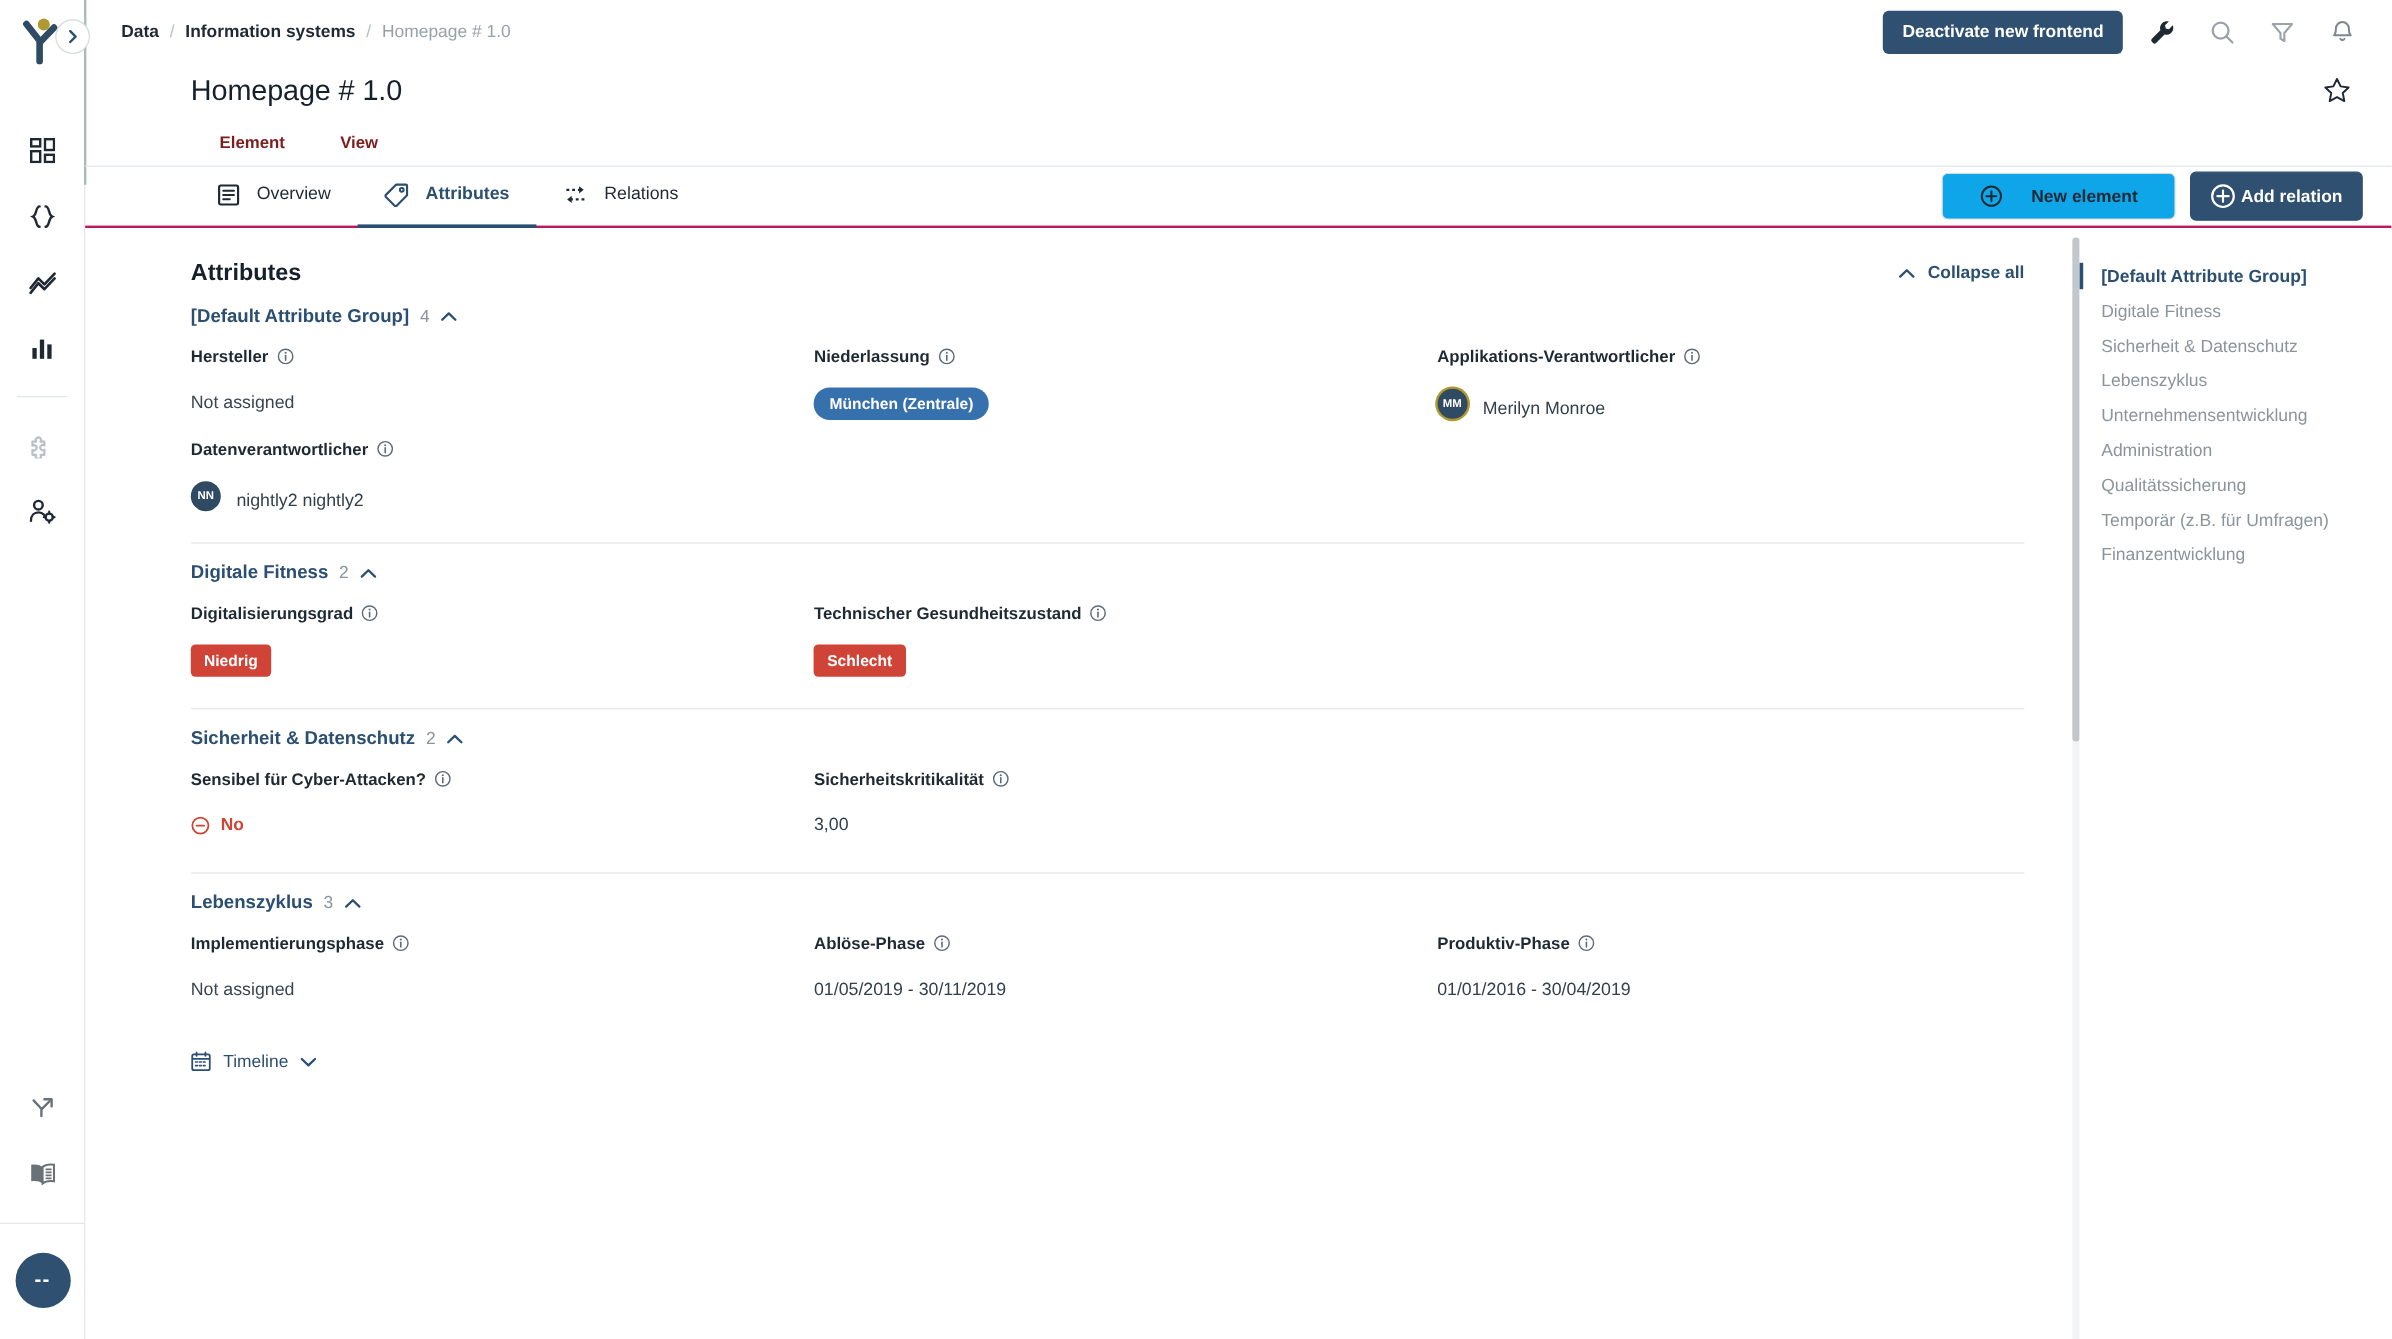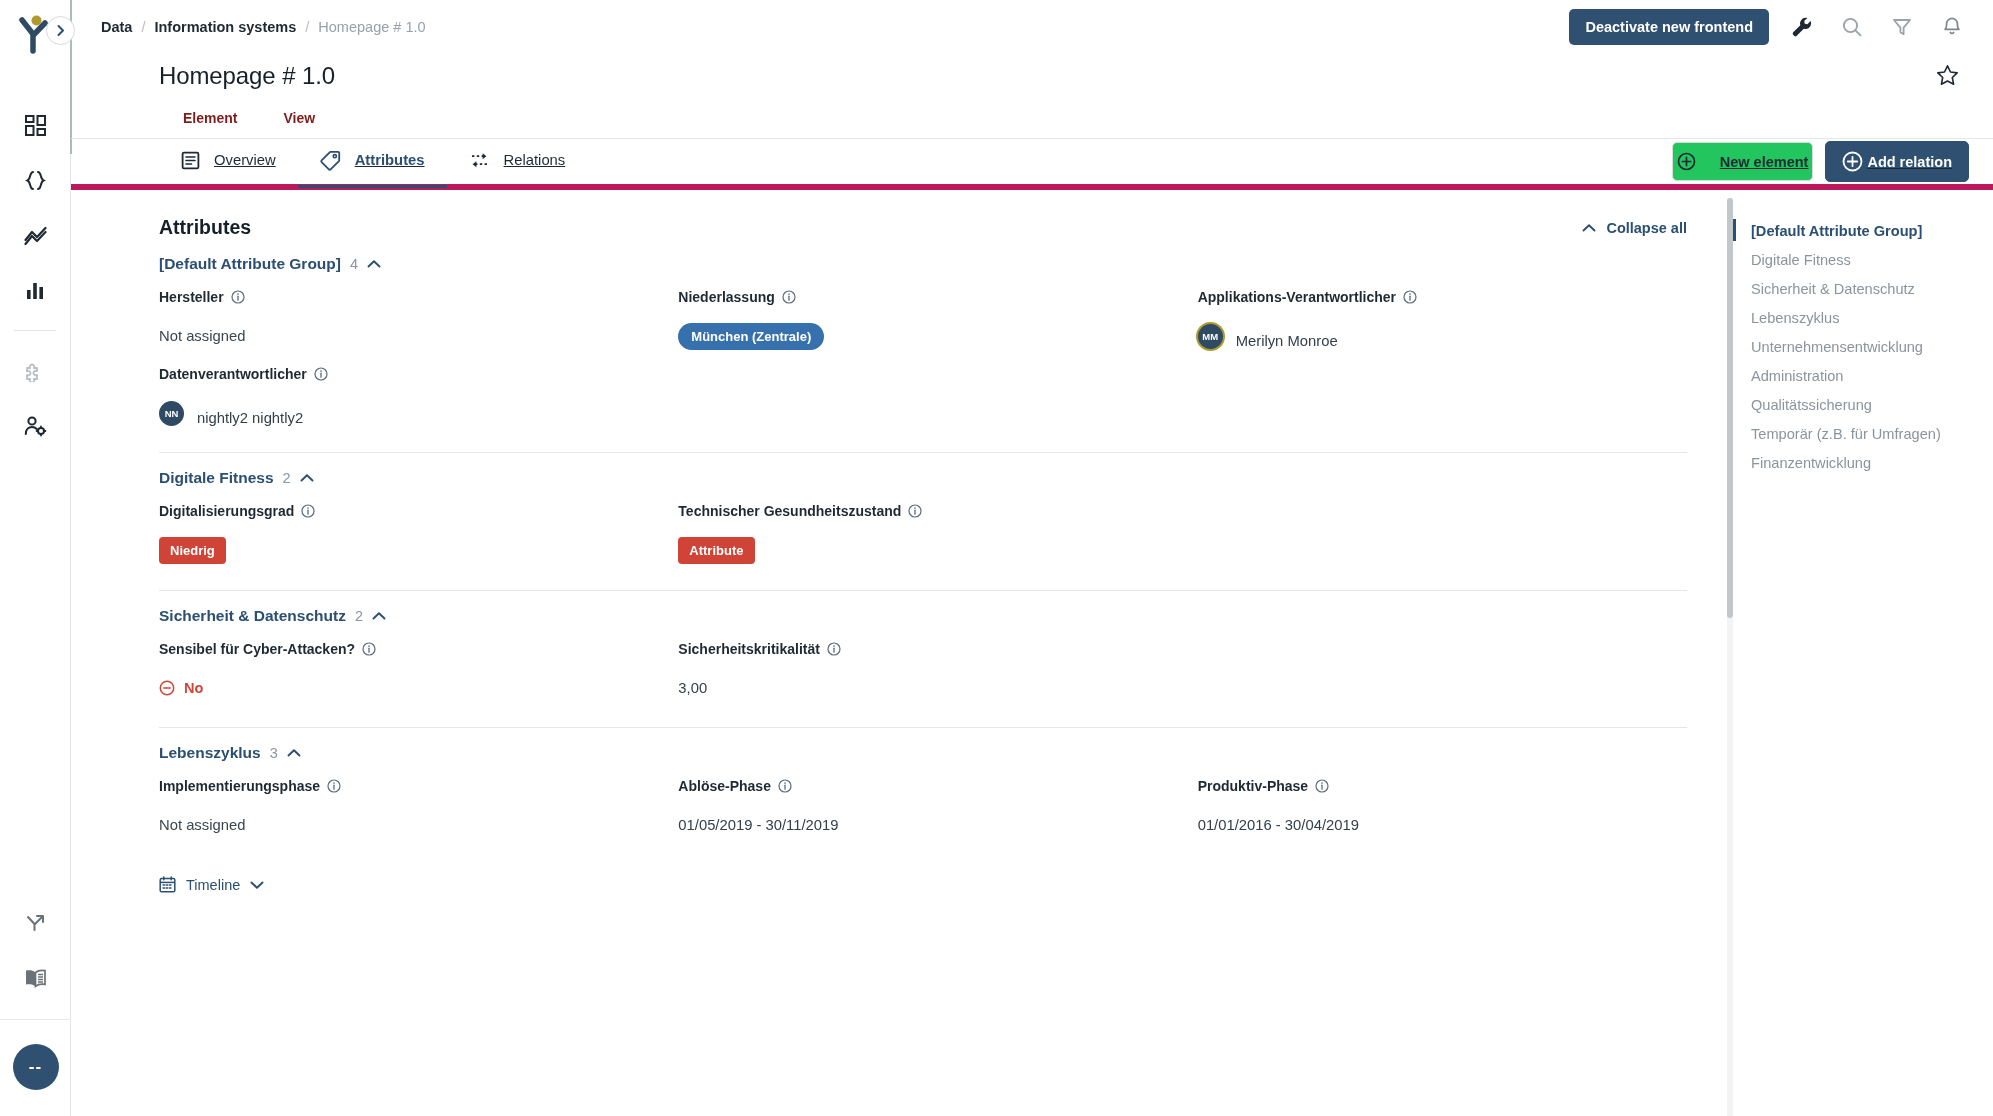--- a/index.html
+++ b/index.html
@@ -86,37 +86,37 @@
   
   .titleblock { padding: 8px 24px 0 88px; position: relative; }
   .page-title { font-size: 24px; font-weight: 400; color: #16202a; letter-spacing: -0.1px; }
   .star-btn { position: absolute; right: 34px; top: 10px; cursor: pointer; }
   .menubar { display: flex; gap: 22px; margin-top: 20px; padding-bottom: 12px; }
   .menu-item { font-size: 14px; font-weight: 700; color: #7f1d1d; cursor: pointer; padding-left: 24px; }
 
   
   .tabsrow {
     display: flex; align-items: center;
-    border-top: 1px solid #e3e7ea; border-bottom: 6px solid #be185d;
-    height: 52px; padding: 0 24px 0 88px; flex: 0 0 52px; text-decoration: underline;
+    border-top: 1px solid #e3e7ea; border-bottom: 2px solid #be185d;
+    height: 52px; padding: 0 24px 0 88px; flex: 0 0 52px;
   }
   .tabs { display: flex; height: 52px; }
   .tab {
     display: flex; align-items: center; gap: 14px;
     padding: 0 22px; height: 52px; cursor: pointer;
     font-size: 14.8px; color: #1f2933;
     border-bottom: 3px solid transparent;
   }
   .tab.active { color: #2b4f72; font-weight: 700; border-bottom-color: #2b4f72; }
   .tabs-actions { margin-left: auto; display: flex; gap: 12px; align-items: center; }
   .btn-outline {
     display: flex; align-items: center; gap: 24px;
-    background: #22c55e; border: 1px solid #d7dcdf; border-radius: 5px;
+    background: #0ea5e9; border: 1px solid #d7dcdf; border-radius: 5px;
     font-size: 14.5px; font-weight: 700; color: #1f2933;
-    padding: 9px 4px; cursor: pointer;
+    padding: 9px 31px; cursor: pointer;
     font-family: "Liberation Sans", sans-serif;
   }
   .btn-filled {
     display: flex; align-items: center; gap: 4px;
     background: #2f5070; border: 1px solid #2f5070; border-radius: 5px;
     font-size: 14.5px; font-weight: 700; color: #ffffff;
     padding: 9px 16px; cursor: pointer;
     font-family: "Liberation Sans", sans-serif;
   }
 
@@ -563,21 +563,21 @@
                 <span>Technischer Gesundheitszustand</span>
                 <span class="icon">
                   <svg width="14" height="14" viewBox="0 0 14 14">
                       <circle cx="7" cy="7" r="6" fill="none" stroke="#5b6b7a" stroke-width="1.2"></circle>
                       <path d="M7 6.2 v4" stroke="#5b6b7a" stroke-width="1.3" stroke-linecap="round"></path>
                       <circle cx="7" cy="4" r="0.85" fill="#5b6b7a"></circle>
                     </svg>
                 </span>
               </div>
               <div class="attr-value">
-                <span class="chip-red">Attribute</span>
+                <span class="chip-red">Schlecht</span>
               </div>
             </div>
             <div class="attr"></div>
           </div>
           <div class="divider"></div>
         </div>
 
         <div class="group">
           <div class="group-head">
             <span class="group-name">Sicherheit &amp; Datenschutz</span>

